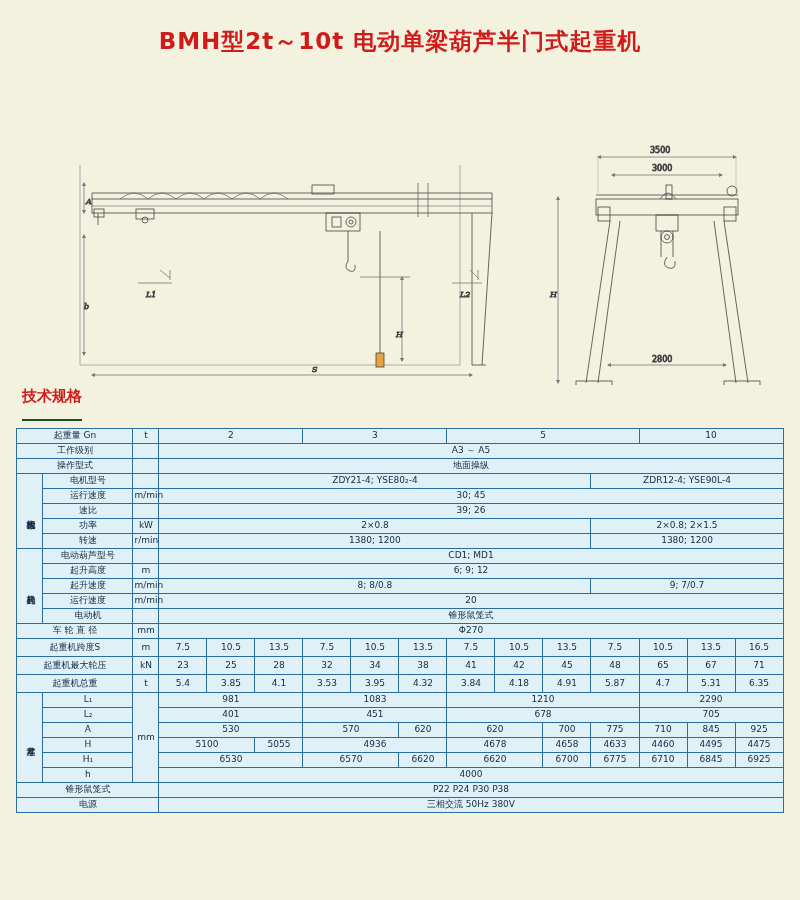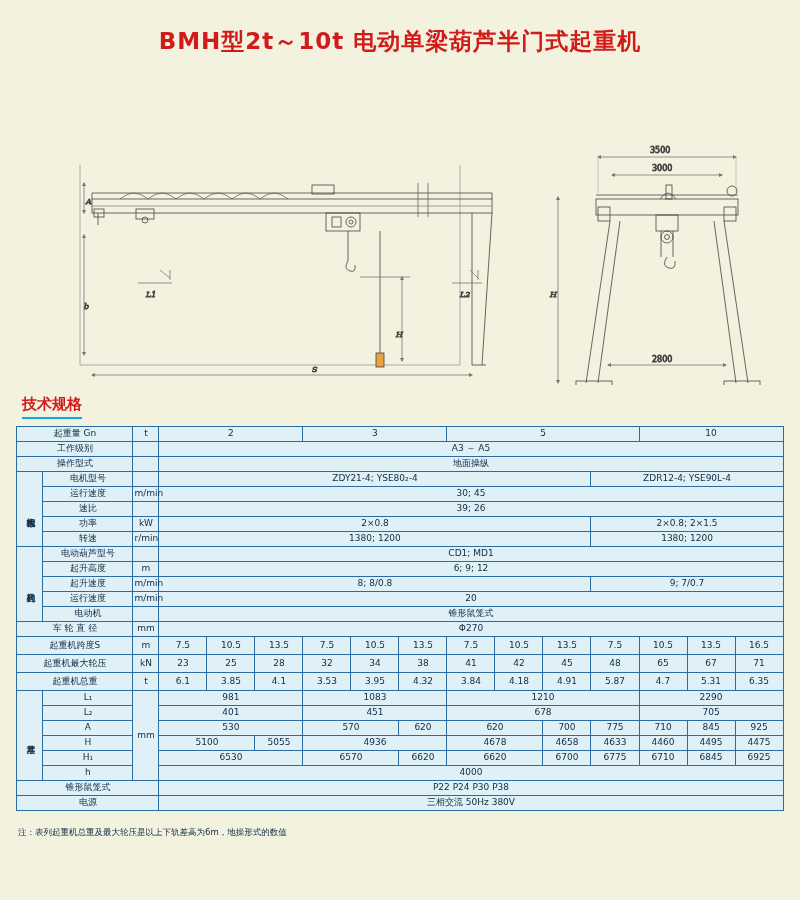--- a/index.html
+++ b/index.html
@@ -26,24 +26,24 @@
     position:relative;
     width:760px;height:320px;
     margin:8px auto 0 auto;
   }
   .diagram svg{display:block;}
 
   .spec-head{
     color:#d11a1a;
     font-weight:bold;
     font-size:15px;
-    margin:10px 0 3px 22px;
+    margin:2px 0 3px 22px;
     display:inline-block;
-    border-bottom:2px solid #0ea5e9;
-    padding-bottom:3px;
+    border-bottom:2px solid #14532d;
+    padding-bottom:13px;
   }
 
   table.spec{
     border-collapse:collapse;
     width:764px;
     margin:4px auto 16px auto;
     table-layout:fixed;
     font-size:9px;
     font-family:"DejaVu Sans", sans-serif;
   }
@@ -371,21 +371,21 @@
         <td class="val">45</td>
         <td class="val">48</td>
         <td class="val">65</td>
         <td class="val">67</td>
         <td class="val">71</td>
       </tr>
 
       <tr style="height:18px">
         <td class="lab" colspan="2">起重机总重</td>
         <td class="unit">t</td>
-        <td class="val">6.1</td>
+        <td class="val">5.4</td>
         <td class="val">3.85</td>
         <td class="val">4.1</td>
         <td class="val">3.53</td>
         <td class="val">3.95</td>
         <td class="val">4.32</td>
         <td class="val">3.84</td>
         <td class="val">4.18</td>
         <td class="val">4.91</td>
         <td class="val">5.87</td>
         <td class="val">4.7</td>
@@ -457,14 +457,13 @@
         <td class="val" colspan="13">P22   P24   P30   P38</td>
       </tr>
 
       <tr>
         <td class="lab" colspan="3">电源</td>
         <td class="val" colspan="13">三相交流  50Hz  380V</td>
       </tr>
     </tbody>
   </table>
 
-  <div class="note">注：表列起重机总重及最大轮压是以上下轨差高为6m，地操形式的数值</div>
 </div>
 
 </body></html>

